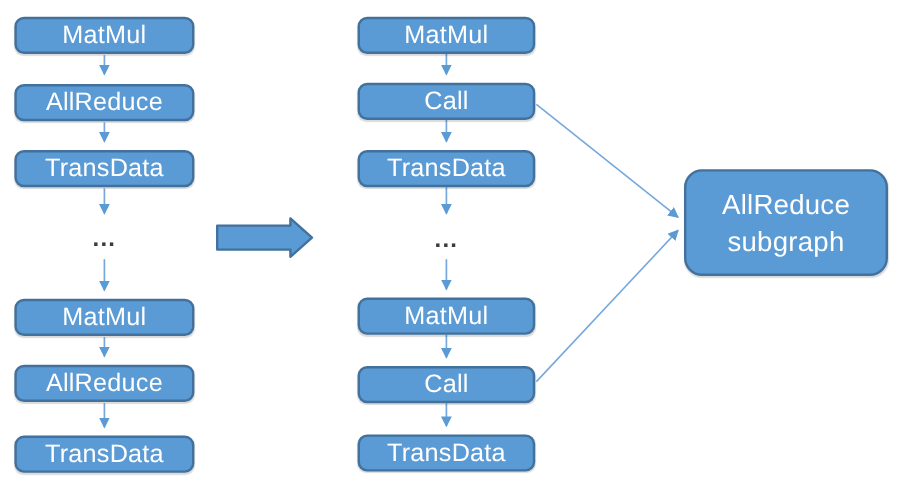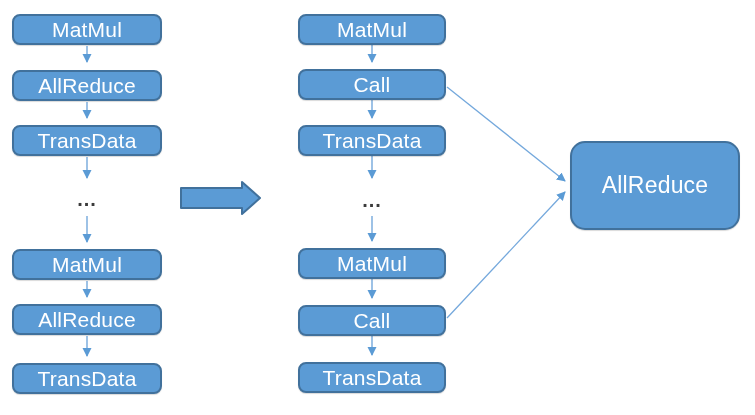--- a/index.html
+++ b/index.html
@@ -87,15 +87,16 @@
   <div class="node" style="left:298px;top:14px;width:148px;">MatMul</div>
   <div class="node" style="left:298px;top:69px;width:148px;">Call</div>
   <div class="node" style="left:298px;top:125px;width:148px;">TransData</div>
   <div class="dots" style="left:342px;top:191px;">...</div>
   <div class="node" style="left:298px;top:248px;width:148px;">MatMul</div>
   <div class="node" style="left:298px;top:305px;width:148px;">Call</div>
   <div class="node" style="left:298px;top:362px;width:148px;">TransData</div>
 
   <div class="subgraph-box">
     <span>AllReduce</span>
+    <span>subgraph</span>
   </div>
 
 </div>
 
 </body></html>

